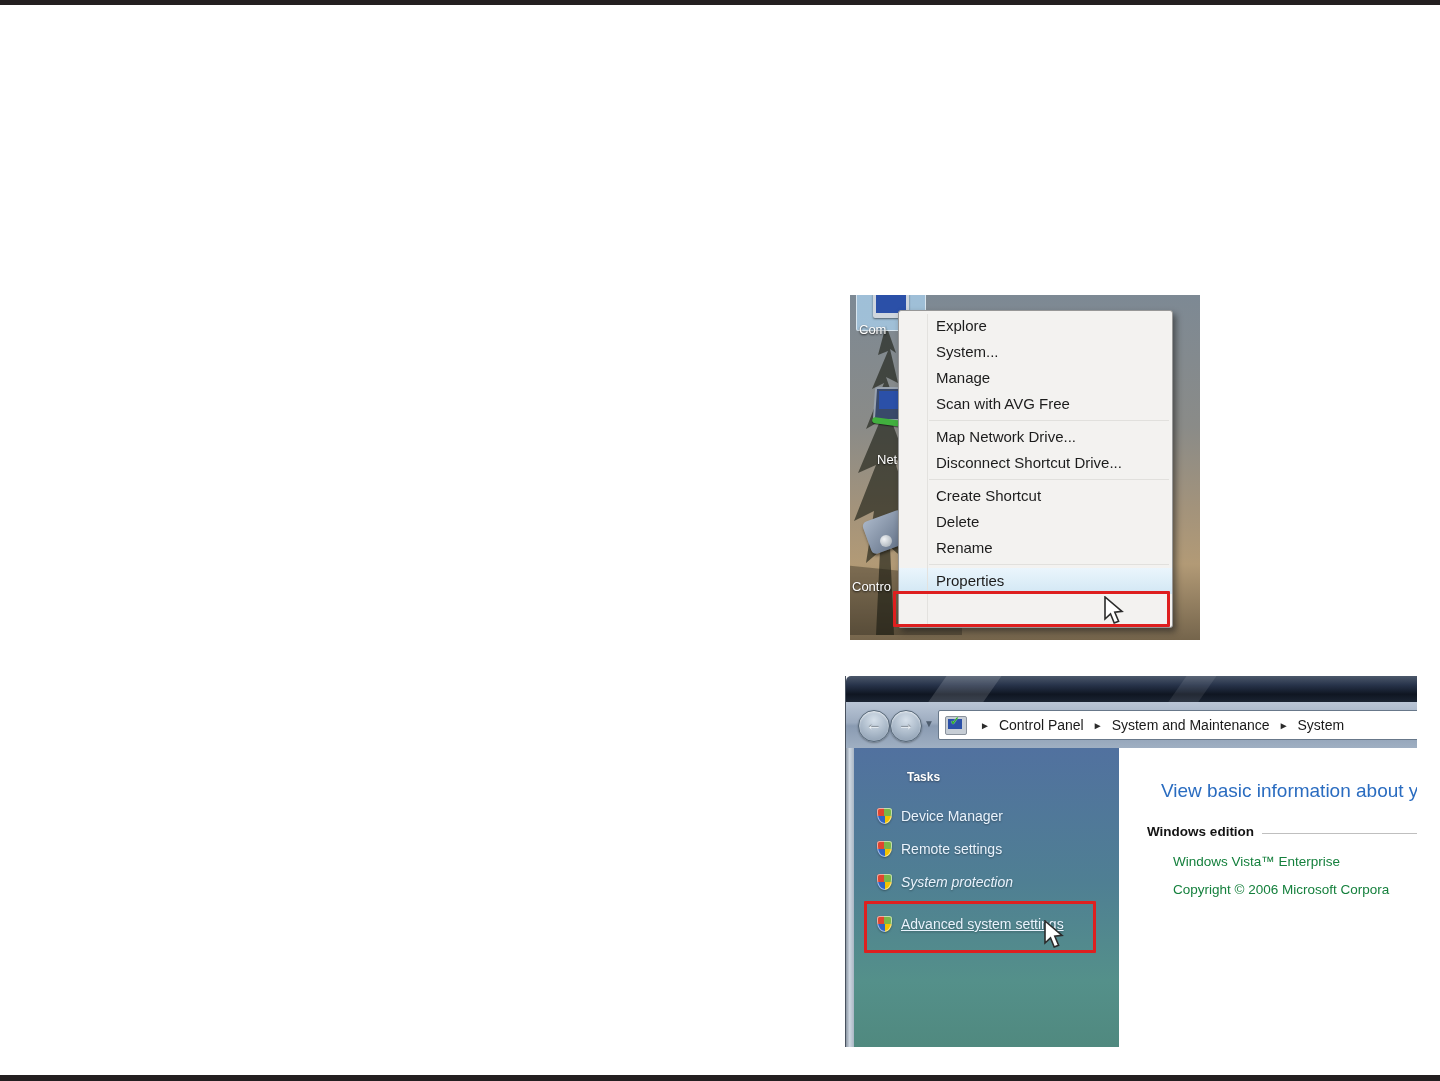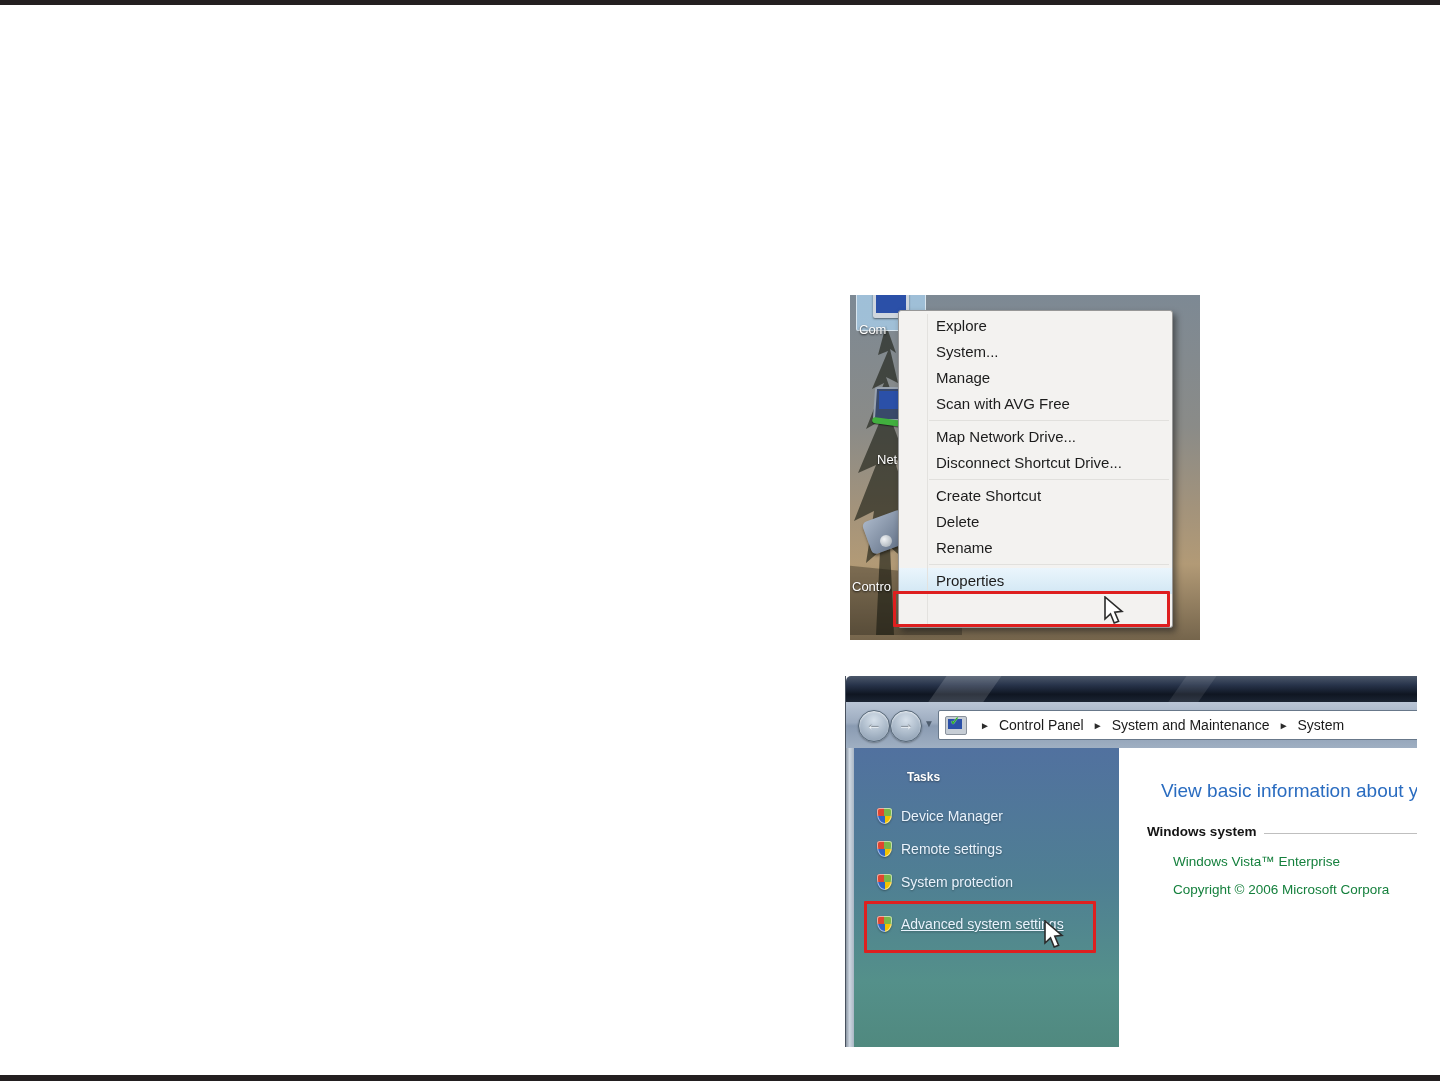--- a/index.html
+++ b/index.html
@@ -208,38 +208,38 @@
     <div class="sidebar">
       <div class="sb-title">Tasks</div>
       <div class="sb-item" style="top:56px;">
         <span class="shield"></span>
         <span class="sb-label">Device Manager</span>
       </div>
       <div class="sb-item" style="top:89px;">
         <span class="shield"></span>
         <span class="sb-label">Remote settings</span>
       </div>
-      <div class="sb-item" style="top:122px;">
+      <div class="sb-item" style="top:122px;font-style:italic;">
         <span class="shield"></span>
         <span class="sb-label">System protection</span>
       </div>
       <div class="sb-item u" style="top:164px;">
         <span class="shield"></span>
         <span class="sb-label">Advanced system settings</span>
       </div>
     </div>
 
     <div class="redbox rb2"></div>
     <svg class="cursor c2" width="22" height="30" viewBox="0 0 22 30">
       <path d="M3 1 L3 23 L8.5 17.8 L12.2 27 L16.6 25.2 L12.8 16.2 L20 15.4 Z" fill="#ffffff" stroke="#2b2b2b" stroke-width="1.6"></path>
     </svg>
 
     <div class="content">
       <div class="heading">View basic information about y</div>
       <div class="sectionrow">
-        <span class="sec-label">Windows system</span>
+        <span class="sec-label">Windows edition</span>
         <span class="sec-line"></span>
       </div>
       <div class="l1">Windows Vista™ Enterprise</div>
       <div class="l2">Copyright © 2006 Microsoft Corpora</div>
     </div>
   </div>
 </div>
 
 </body></html>

